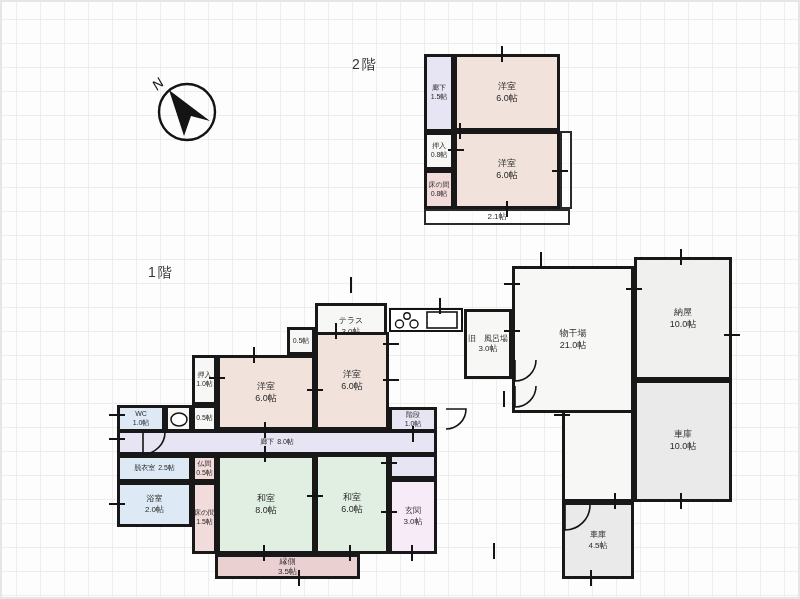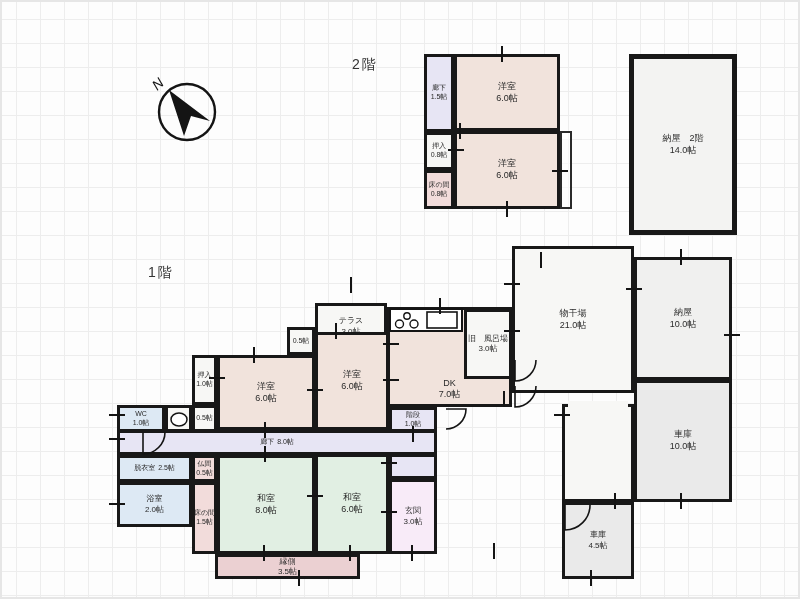--- a/index.html
+++ b/index.html
@@ -73,39 +73,34 @@
   </div>
   <div class="room c-peach" style="left:452px;top:52px;width:106px;height:77px">
     <span>洋室</span>
       <span>6.0帖</span>
   </div>
   <div class="room c-peach" style="left:452px;top:129px;width:106px;height:78px">
     <span>洋室</span>
       <span>6.0帖</span>
   </div>
   <div class="room outline" style="left:558px;top:129px;width:12px;height:78px"></div>
-  <div class="room c-naya2 b5" style="left:627px;top:52px;width:108px;height:181px">
-    <span>納屋　2階</span>
-      <span>14.0帖</span>
+  <div class="room outline fs8" style="left:422px;top:207px;width:146px;height:16px">
+    <span>2.1帖</span>
   </div>
 
   <div class="room c-white fs8" style="left:313px;top:301px;width:72px;height:47px">
     <span>テラス</span>
       <span>3.0帖</span>
   </div>
-  <div class="room c-peach bottom-label" style="left:385px;top:305px;width:125px;height:100px">
-    <span>DK</span>
-      <span>7.0帖</span>
-  </div>
   <div class="room c-white fs8" style="left:462px;top:307px;width:48px;height:70px">
     <span>旧　風呂場</span>
       <span>3.0帖</span>
   </div>
   <div class="room c-white" style="left:560px;top:402px;width:72px;height:98px"></div>
-  <div class="room c-white" style="left:510px;top:244px;width:122px;height:147px">
+  <div class="room c-white" style="left:510px;top:264px;width:122px;height:147px">
     <span>物干場</span>
       <span>21.0帖</span>
   </div>
   <div class="patch" style="left:566px;top:399px;width:60px;height:9px"></div>
   <div class="room c-gray1" style="left:632px;top:255px;width:98px;height:123px">
     <span>納屋</span>
       <span>10.0帖</span>
   </div>
   <div class="room c-gray2" style="left:632px;top:378px;width:98px;height:122px">
     <span>車庫</span>

